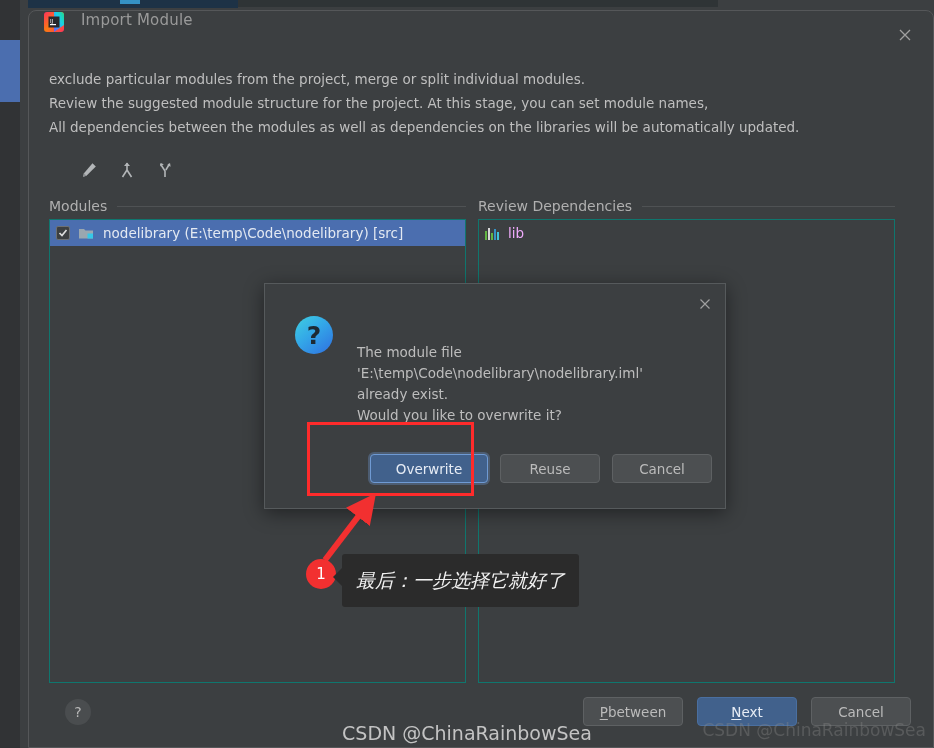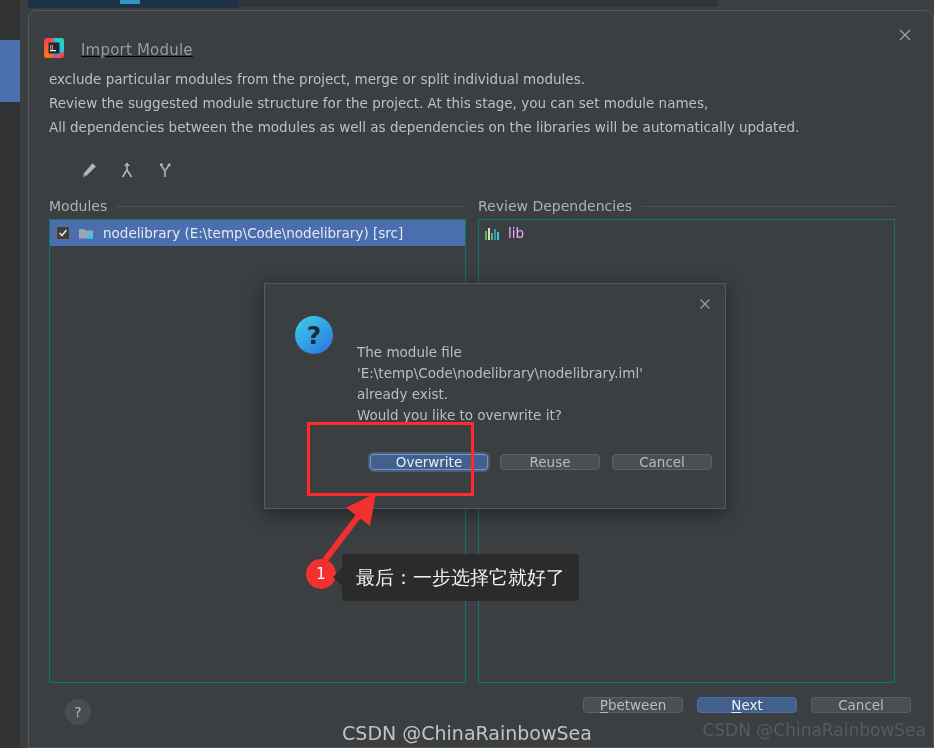--- a/index.html
+++ b/index.html
@@ -49,23 +49,22 @@
     border-top-left-radius: 8px;
     border-top-right-radius: 8px;
     overflow: hidden;
   }
 
   
   #dialog-titlebar {
     position: relative;
     height: 48px;
     display: flex;
-    align-items: flex-end;
+    align-items: flex-start;
     padding-left: 14px;
-    text-decoration: underline;
   }
   #idea-icon {
     width: 22px; height: 22px; position: relative; flex: 0 0 auto;
   }
   #dialog-title {
     margin-left: 16px;
     font-size: 15px;
     color: #9a9a9a;
     letter-spacing: .2px;
   }
@@ -165,21 +164,21 @@
     display: flex; align-items: center; justify-content: center;
     cursor: pointer;
   }
   #footer-buttons {
     position: absolute; right: 22px; top: 8px;
     display: flex; gap: 14px;
   }
 
   .btn {
     min-width: 100px;
-    height: 16px;
+    height: 29px;
     padding: 0 14px;
     border-radius: 4px;
     border: 1px solid #5e6163;
     background: #4c4f51;
     color: #bbbbbb;
     font-size: 13.5px;
     font-family: inherit;
     cursor: pointer;
     display: flex; align-items: center; justify-content: center;
   }
@@ -256,28 +255,29 @@
     width: 30px; height: 30px;
     border-radius: 50%;
     background: #f23030;
     color: #ffffff;
     font-size: 15px;
     display: flex; align-items: center; justify-content: center;
   }
   #annot-callout {
     position: absolute;
     left: 342px; top: 554px;
-    height: 47px;
+    height: 53px;
     background: #2b2b2b;
     color: #f2f2f2;
     font-size: 19px;
     display: flex; align-items: center;
     padding: 0 14px;
     border-radius: 3px;
     white-space: nowrap;
+    font-style: italic;
   }
   #annot-callout::before {
     content: "";
     position: absolute;
     left: -9px; top: 14px;
     border-top: 9px solid transparent;
     border-bottom: 9px solid transparent;
     border-right: 9px solid #2b2b2b;
   }
 

